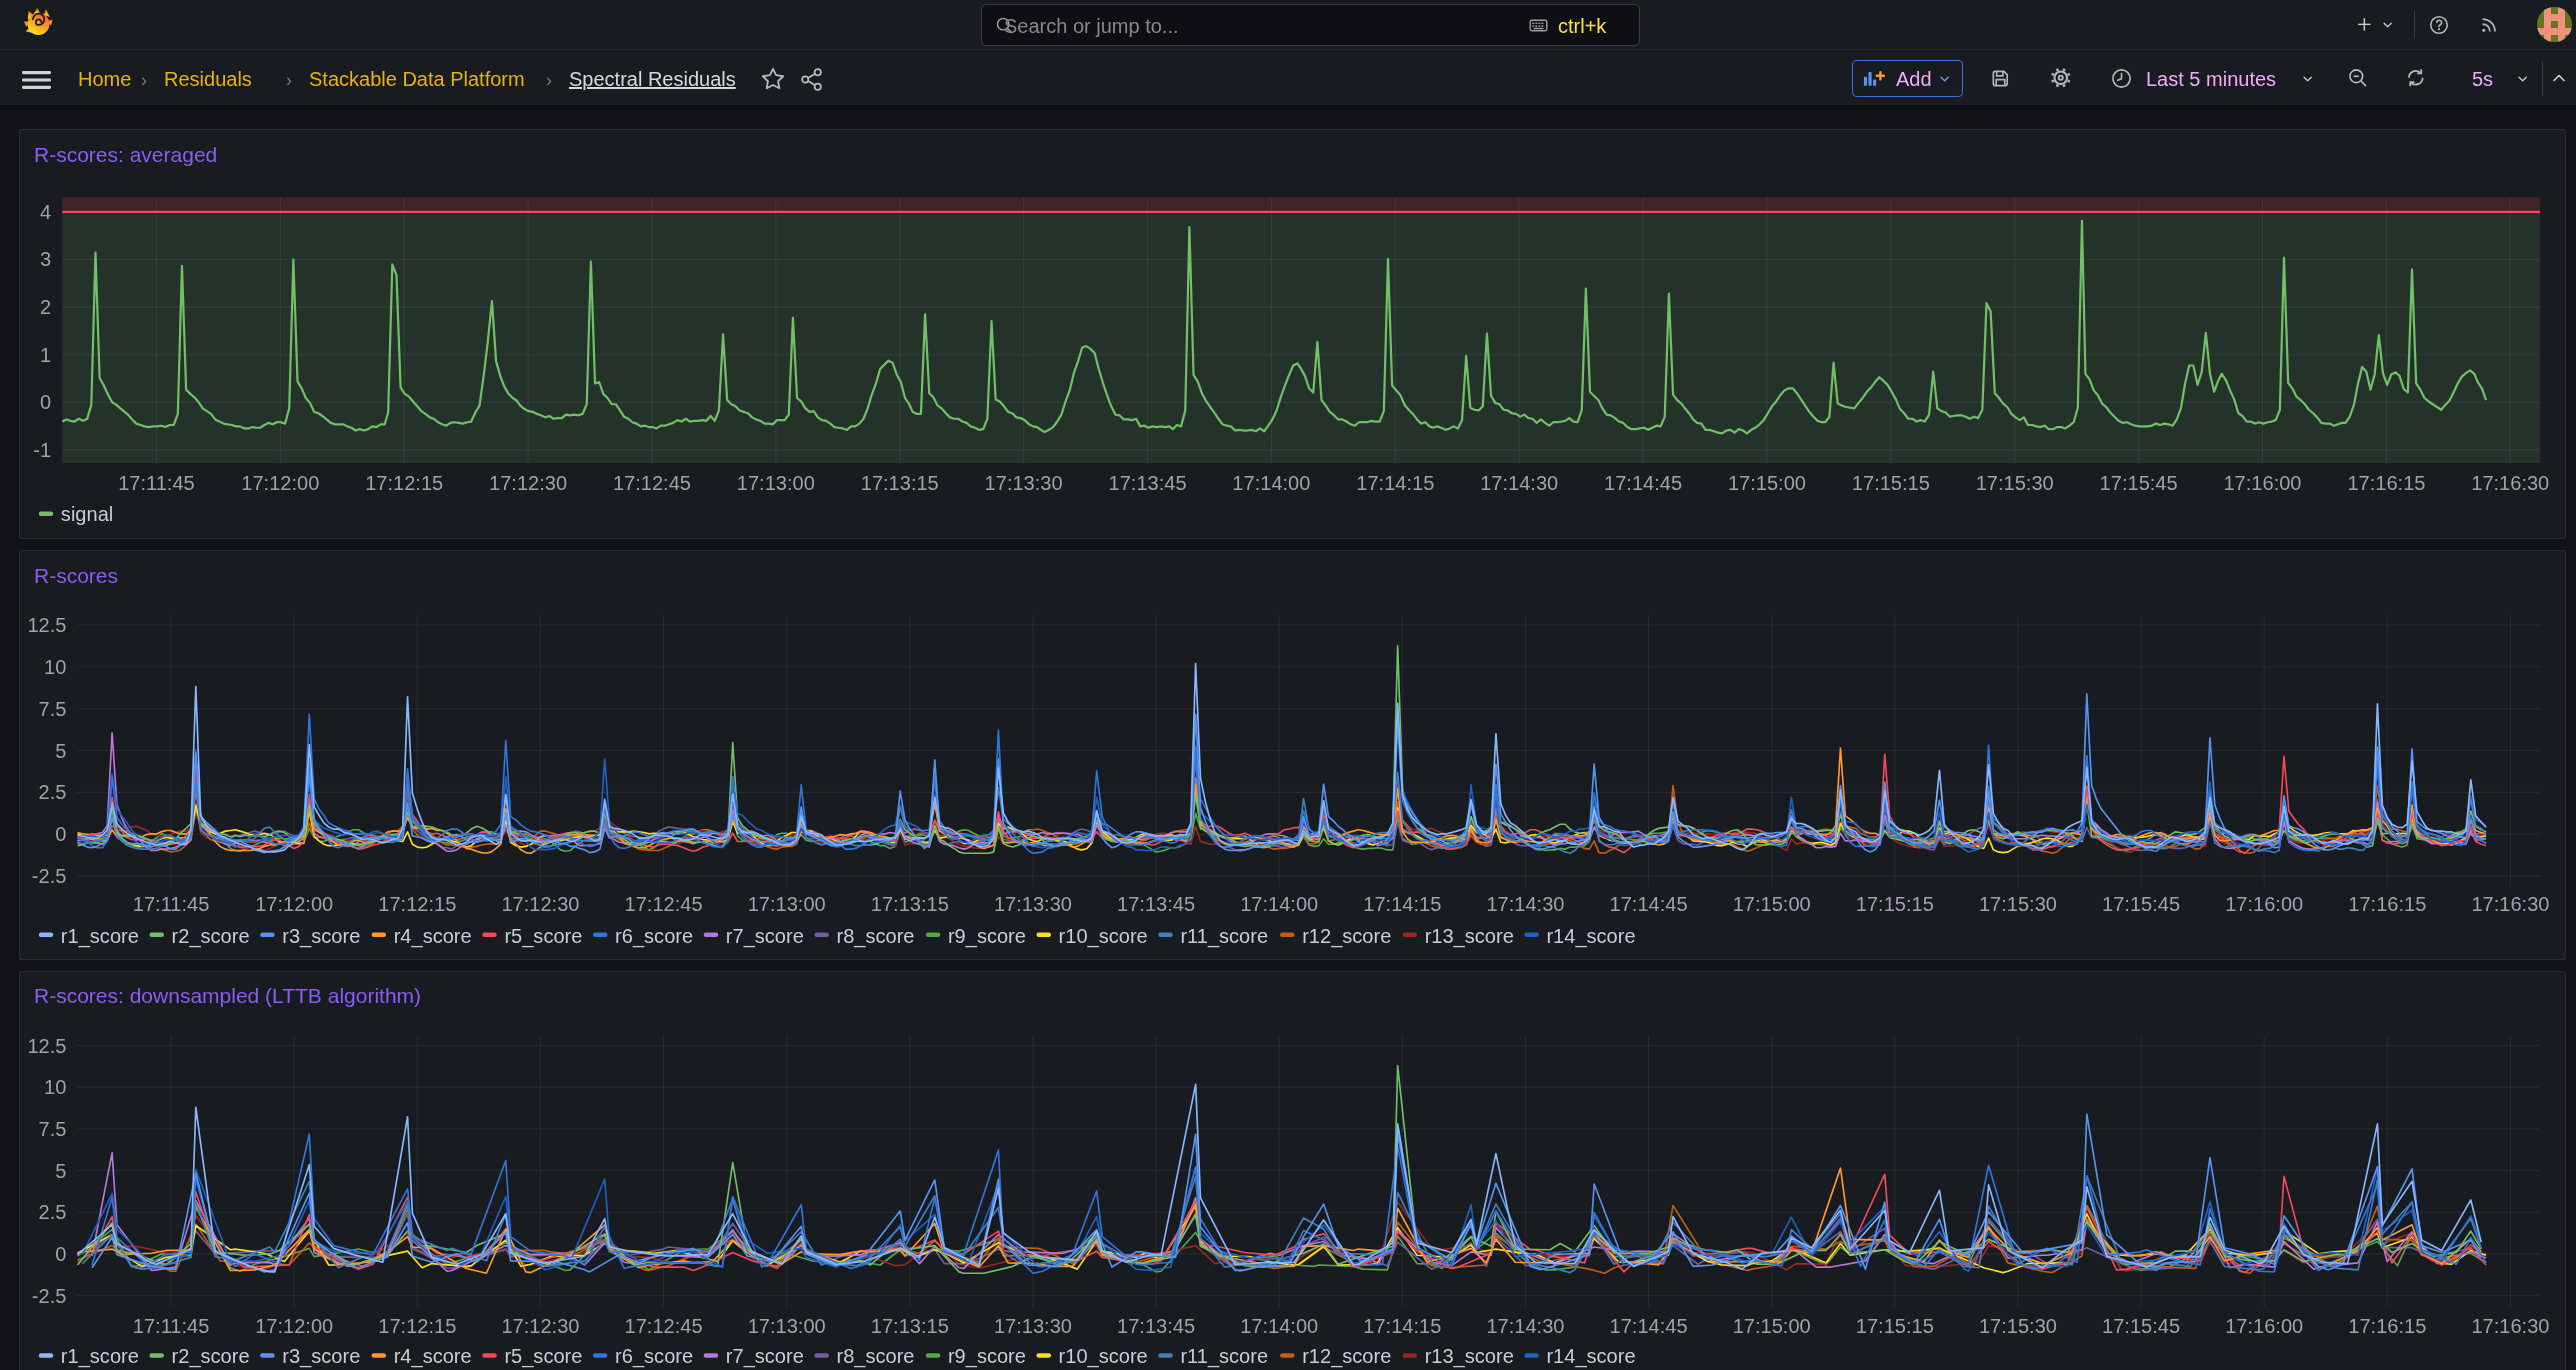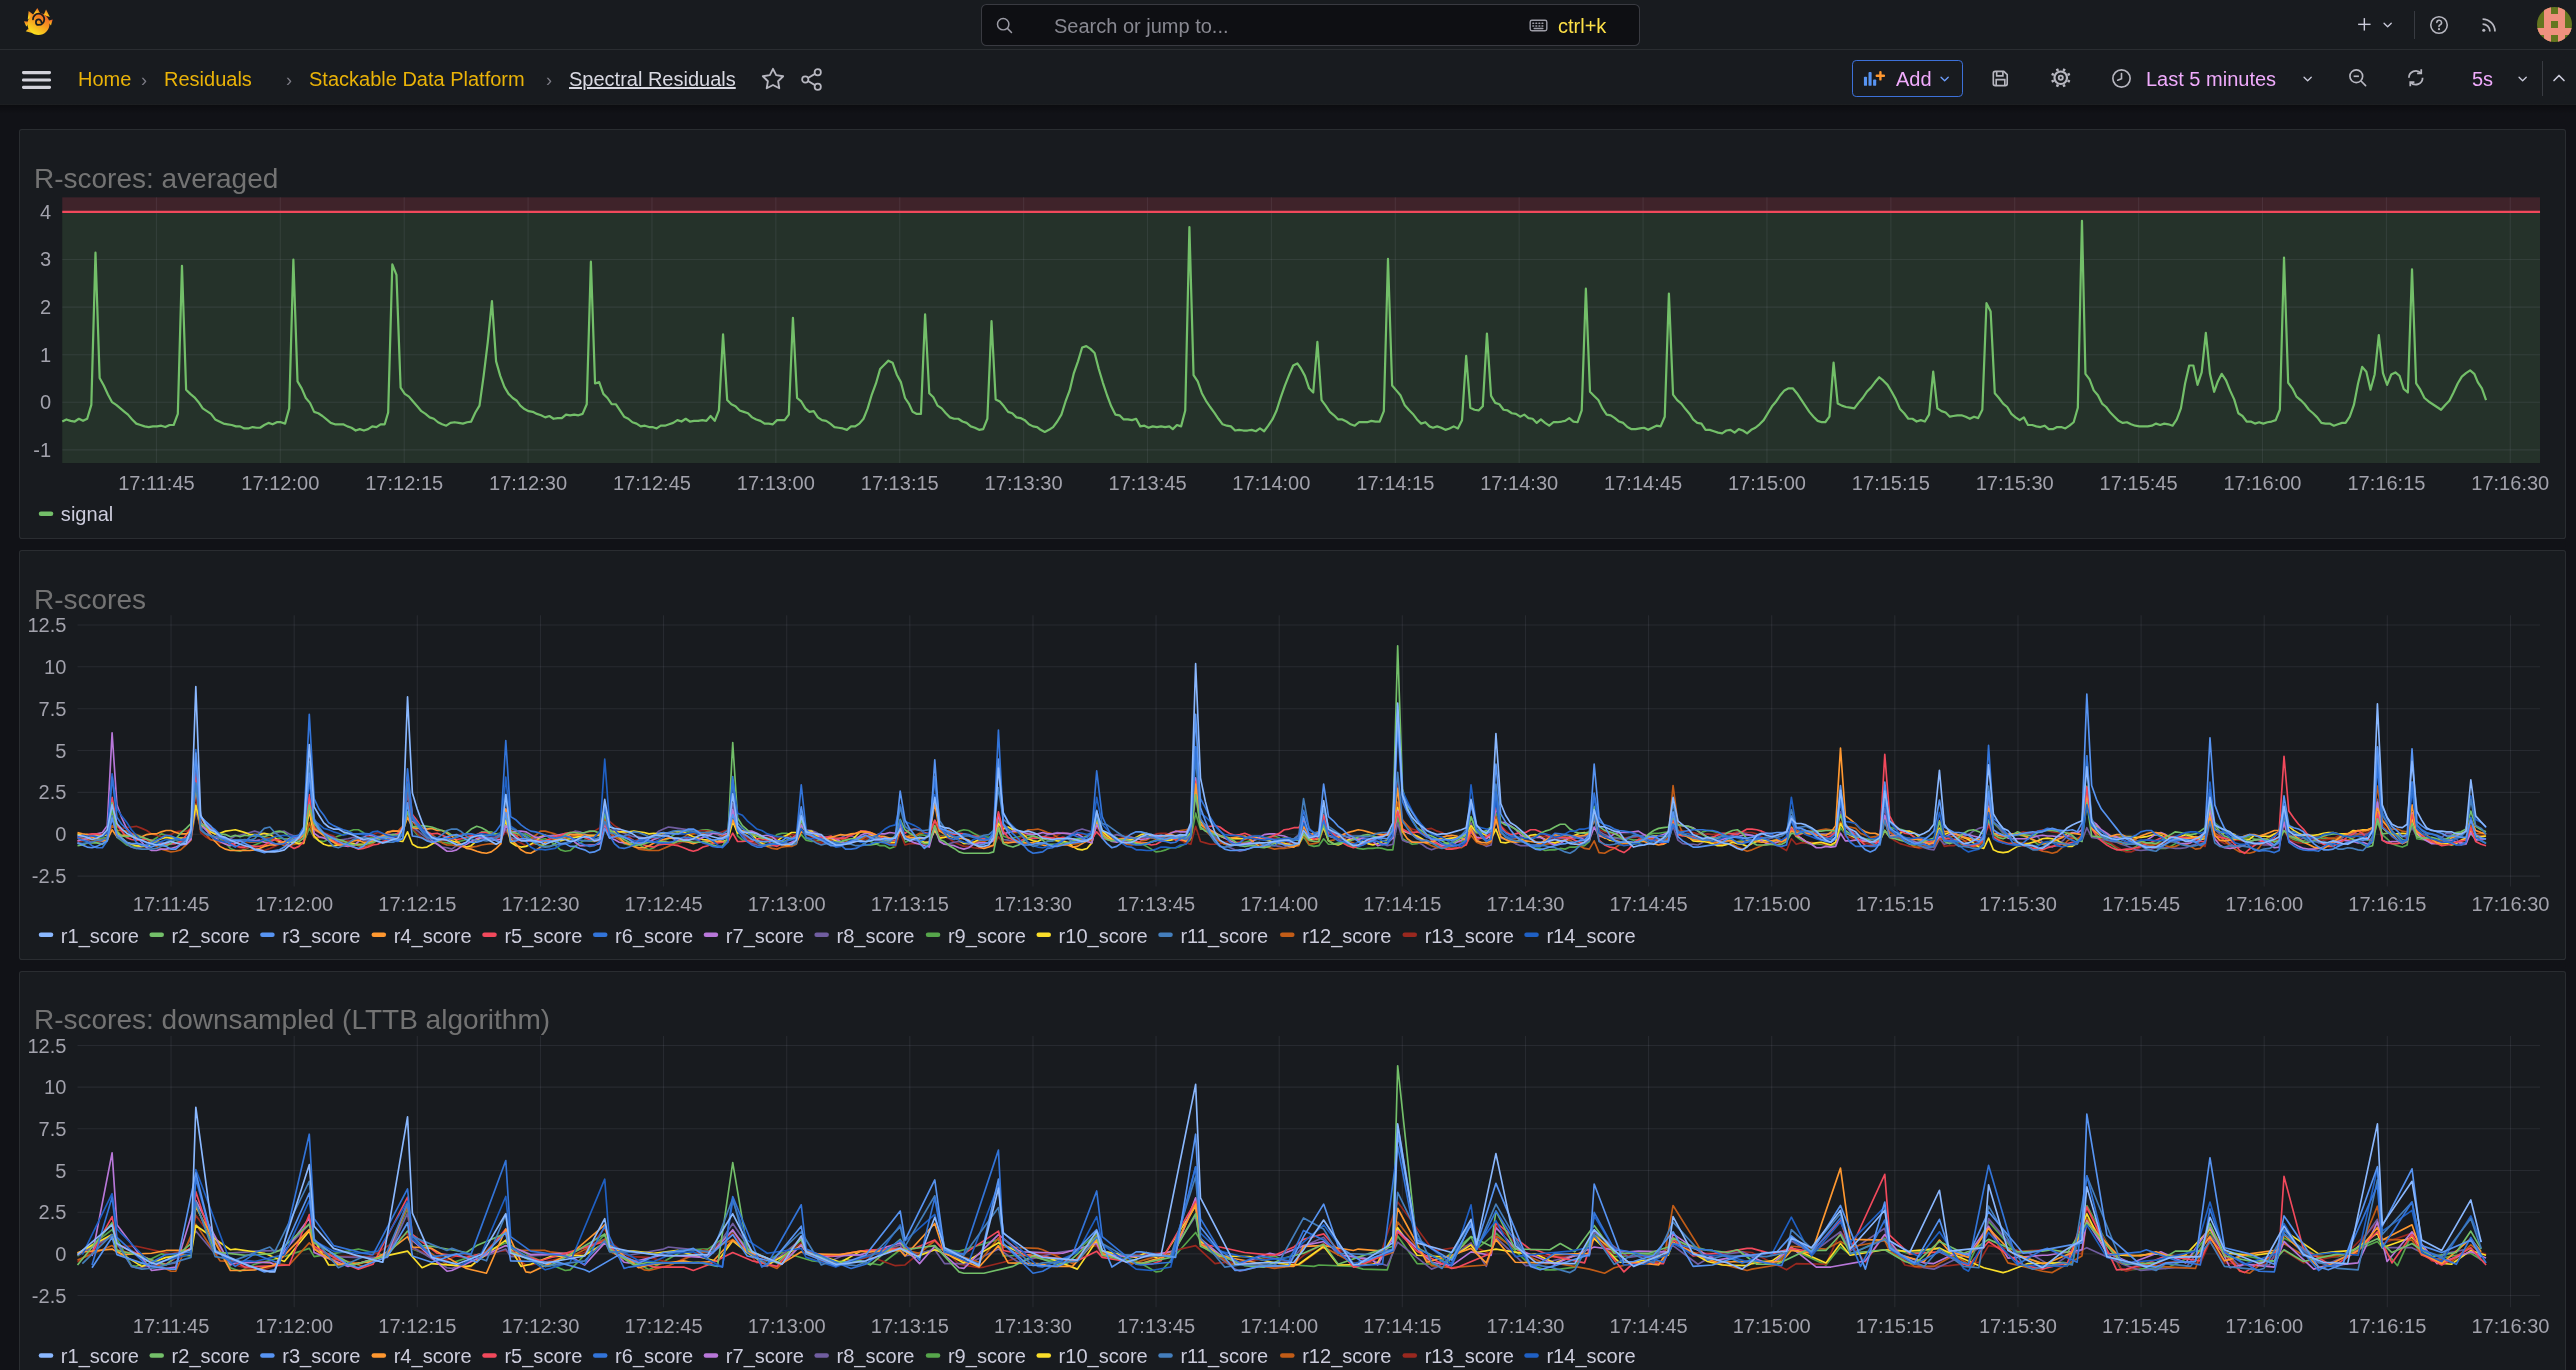--- a/index.html
+++ b/index.html
@@ -3,21 +3,21 @@
 * { margin:0; padding:0; box-sizing:border-box; }
 html,body { width:2576px; height:1371px; background:#111217; overflow:hidden; will-change:transform;
   font-family:"Liberation Sans",sans-serif; position:relative; }
 .bar1 { position:absolute; left:0; top:0; width:100%; height:50px; background:#181b1f;
   border-bottom:0.7px solid rgba(204,204,220,0.10); }
 .bar2 { position:absolute; left:0; top:50px; width:100%; height:55px; background:#181b1f;
   border-bottom:0.7px solid rgba(204,204,220,0.10); }
 .shadow { position:absolute; left:0; top:104px; width:100%; height:9.7px;
   background:linear-gradient(rgba(0,0,0,0.35), rgba(0,0,0,0)); }
 .panel { position:absolute; background:#181b1f; border:0.7px solid rgba(204,204,220,0.10); border-radius:2.8px; }
-.ptitle { position:absolute; font-size:28px; font-weight:500; color:#737373;margin-top:20px; }
+.ptitle { position:absolute; font-size:21px; font-weight:500; color:#8b5cf6; }
 .crumb { position:absolute; top:68px; font-size:20px; color:#eab308; }
 .crumb.act { color:#d9d9e2;text-decoration:underline; }
 .sep { position:absolute; top:70px; font-size:18px; color:#7b7b85; }
 .tool { position:absolute; font-size:20px; color:#f0abfc; }
 .searchbox { position:absolute; left:981px; top:4.2px; width:659px; height:42px; background:#0e0f13;
   border:0.7px solid rgba(204,204,220,0.23); border-radius:5.5px; }
 .addbtn { position:absolute; left:1852px; top:60px; width:111px; height:37px; border:0.7px solid #3d71d9; border-radius:4.2px; }
 .vdiv { position:absolute; width:0.7px; background:rgba(204,204,220,0.18); }
 </style></head>
 <body>
@@ -41,21 +41,21 @@
 <polygon points="99,40 80,45 93,60" fill="url(#glg)"></polygon>
 <circle cx="50" cy="55" r="38" fill="url(#glg)"></circle>
 <path d="M60 49 a9.5 9.5 0 1 0 -9.5 9.5 a19.5 19.5 0 1 0 -19.5 -19.5" stroke="#181b1f" stroke-width="6" fill="none" stroke-linecap="round"></path>
 </g>
   </svg>
 <div class="searchbox"></div>
 <svg style="position:absolute;left:994px;top:14.5px" width="21" height="21" viewBox="0 0 24 24" fill="none">
     <circle cx="10.5" cy="10.5" r="6.5" stroke="#9d9da7" stroke-width="1.7"></circle>
     <line x1="15.6" y1="15.6" x2="20" y2="20" stroke="#9d9da7" stroke-width="1.7" stroke-linecap="round"></line>
   </svg>
-<div class="tool" style="left:1054px;top:14.5px;color:#888891">Search or jump to...</div>
+<div class="tool" style="left:1004px;top:14.5px;color:#888891">Search or jump to...</div>
 <svg style="position:absolute;left:1528px;top:14.5px" width="21" height="21" viewBox="0 0 24 24" fill="none">
     <rect x="2.5" y="6" width="19" height="12" rx="2" stroke="#9d9da7" stroke-width="1.6"></rect>
     <path d="M5.5 9.5h1M9 9.5h1M12.5 9.5h1M16 9.5h1M5.5 12.5h1M9 12.5h1M12.5 12.5h1M16 12.5h1M7 15.5h10" stroke="#9d9da7" stroke-width="1.6" stroke-linecap="round"></path>
   </svg>
 <div class="tool" style="left:1558px;top:14.5px;color:#fde047">ctrl+k</div>
 <svg style="position:absolute;left:2355px;top:15px" width="18.7" height="18.7" viewBox="0 0 24 24" fill="none">
     <line x1="12" y1="4" x2="12" y2="20" stroke="#ccccdc" stroke-width="1.8"></line>
     <line x1="4" y1="12" x2="20" y2="12" stroke="#ccccdc" stroke-width="1.8"></line>
   </svg>
 <svg style="position:absolute;left:2379px;top:16px" width="17.3" height="17.3" viewBox="0 0 24 24" fill="none">

